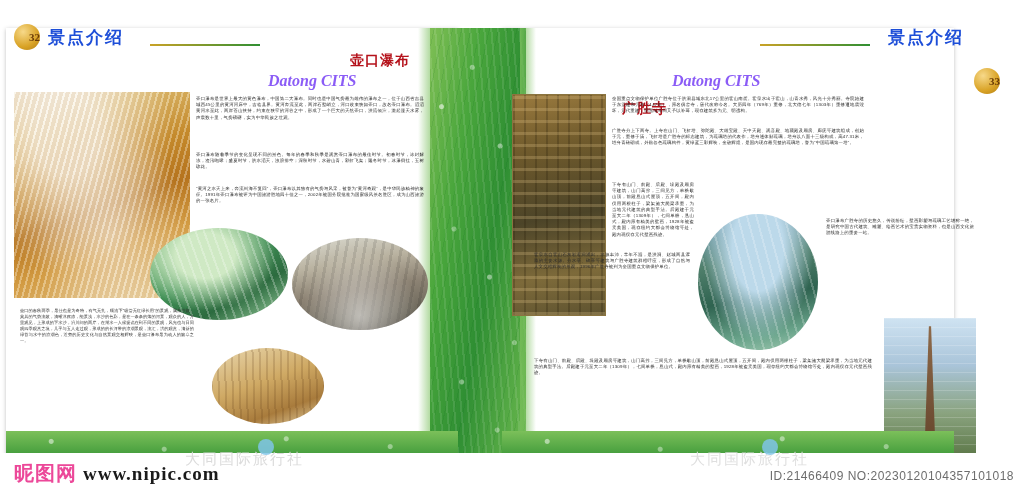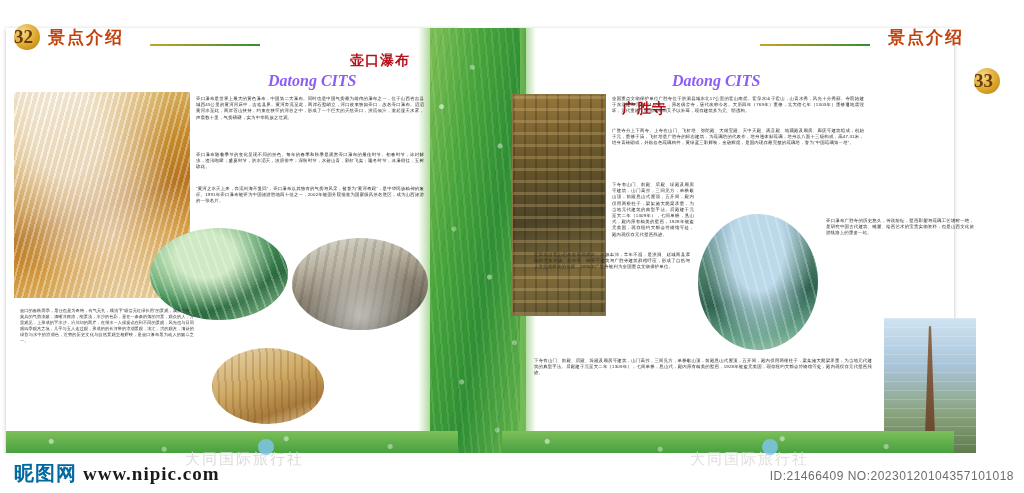--- a/index.html
+++ b/index.html
@@ -42,27 +42,27 @@
       repeating-linear-gradient(85deg, rgba(255,255,255,.10) 0 2px, transparent 2px 7px),
       repeating-linear-gradient(-78deg, rgba(0,90,20,.10) 0 1px, transparent 1px 9px);
   }
   .green-edge-l{position:absolute;top:28px;left:418px;width:18px;height:437px;
     background:linear-gradient(90deg,rgba(255,255,255,0),rgba(120,190,90,.85));}
   .green-edge-r{position:absolute;top:28px;left:520px;width:16px;height:437px;
     background:linear-gradient(90deg,rgba(120,190,90,.85),rgba(255,255,255,0));}
   .pagenum{
     position:absolute;top:24px;width:26px;height:26px;border-radius:50%;
     background:radial-gradient(circle at 35% 30%,#f7d98a,#d9a326 60%,#b07c13);
-    color:#6a3b06;font-size:19px;font-weight:bold;line-height:26px;text-align:left;
+    color:#6a3b06;font-size:11px;font-weight:bold;line-height:26px;text-align:right;
     font-family:"Liberation Serif", serif;
   }
   .pagenum.l{left:14px;}
   .pagenum.r{left:974px;margin-top:44px;}
   .sec-title{
-    position:absolute;top:26px;font-size:17px;font-weight:bold;color:#c2410c;
+    position:absolute;top:26px;font-size:17px;font-weight:bold;color:#1d4ed8;
     letter-spacing:2px;font-family:"Liberation Serif", serif;
   }
   .sec-title.l{left:48px;}
   .sec-title.r{left:888px;}
   .rule{position:absolute;height:2px;background:linear-gradient(90deg,#c9a227,#2f8f33);top:44px;}
   .rule.l{left:150px;width:110px;}
   .rule.r{left:760px;width:110px;}
 
   .art-title{
     position:absolute;top:52px;font-size:14px;font-weight:bold;color:#b5121b;
@@ -166,21 +166,21 @@
     content:"";position:absolute;inset:0;
     background:repeating-linear-gradient(0deg, rgba(255,255,255,.18) 0 1px, transparent 1px 9px);
   }
 
   
   .bottom{position:absolute;left:0;right:0;bottom:0;height:40px;background:#ffffff;}
   .logo{
     position:absolute;left:14px;bottom:6px;font-size:20px;font-weight:bold;color:#2a2a2a;
     font-family:"Liberation Serif", serif;letter-spacing:1px;
   }
-  .logo .cn{color:#0369a1;}
+  .logo .cn{color:#ec4899;}
   .logo .url{font-size:19px;color:#1a1a1a;margin-left:6px;}
   .wm-id{
     position:absolute;right:10px;bottom:10px;font-size:12px;color:#6d6d6d;
     font-family:"Liberation Sans", sans-serif;letter-spacing:.5px;
   }
   .wm-center{
     position:absolute;left:185px;bottom:24px;font-size:15px;color:#d8d8d8;
     font-family:"Liberation Serif", serif;letter-spacing:2px;opacity:.9;
   }
   .wm-center2{

